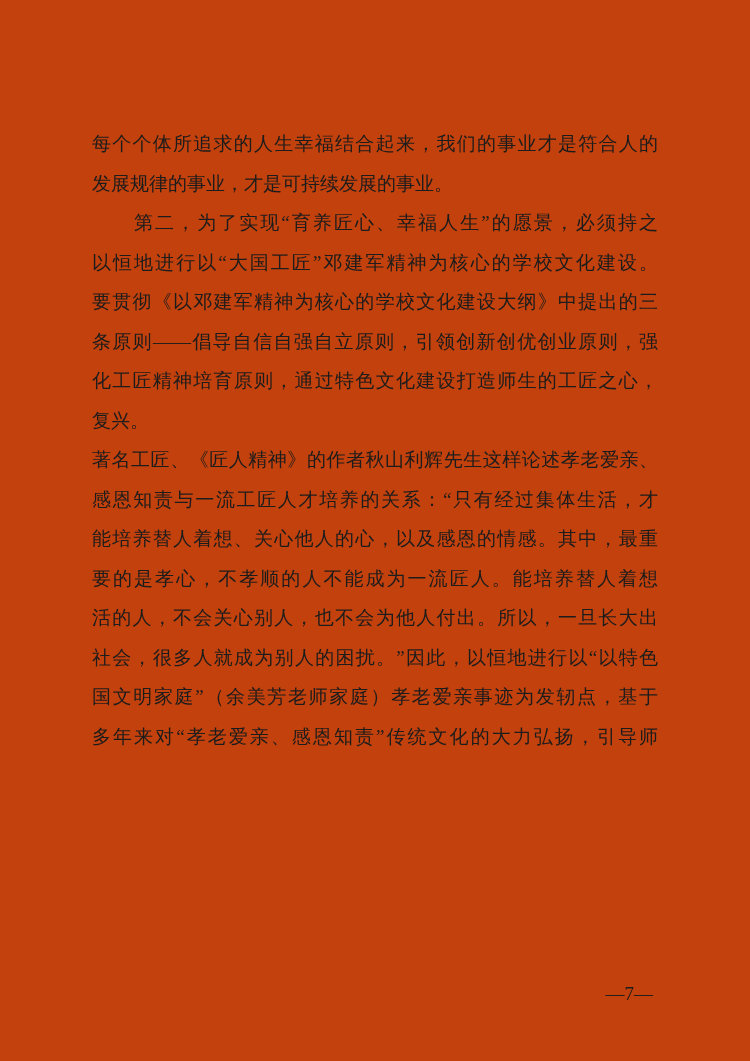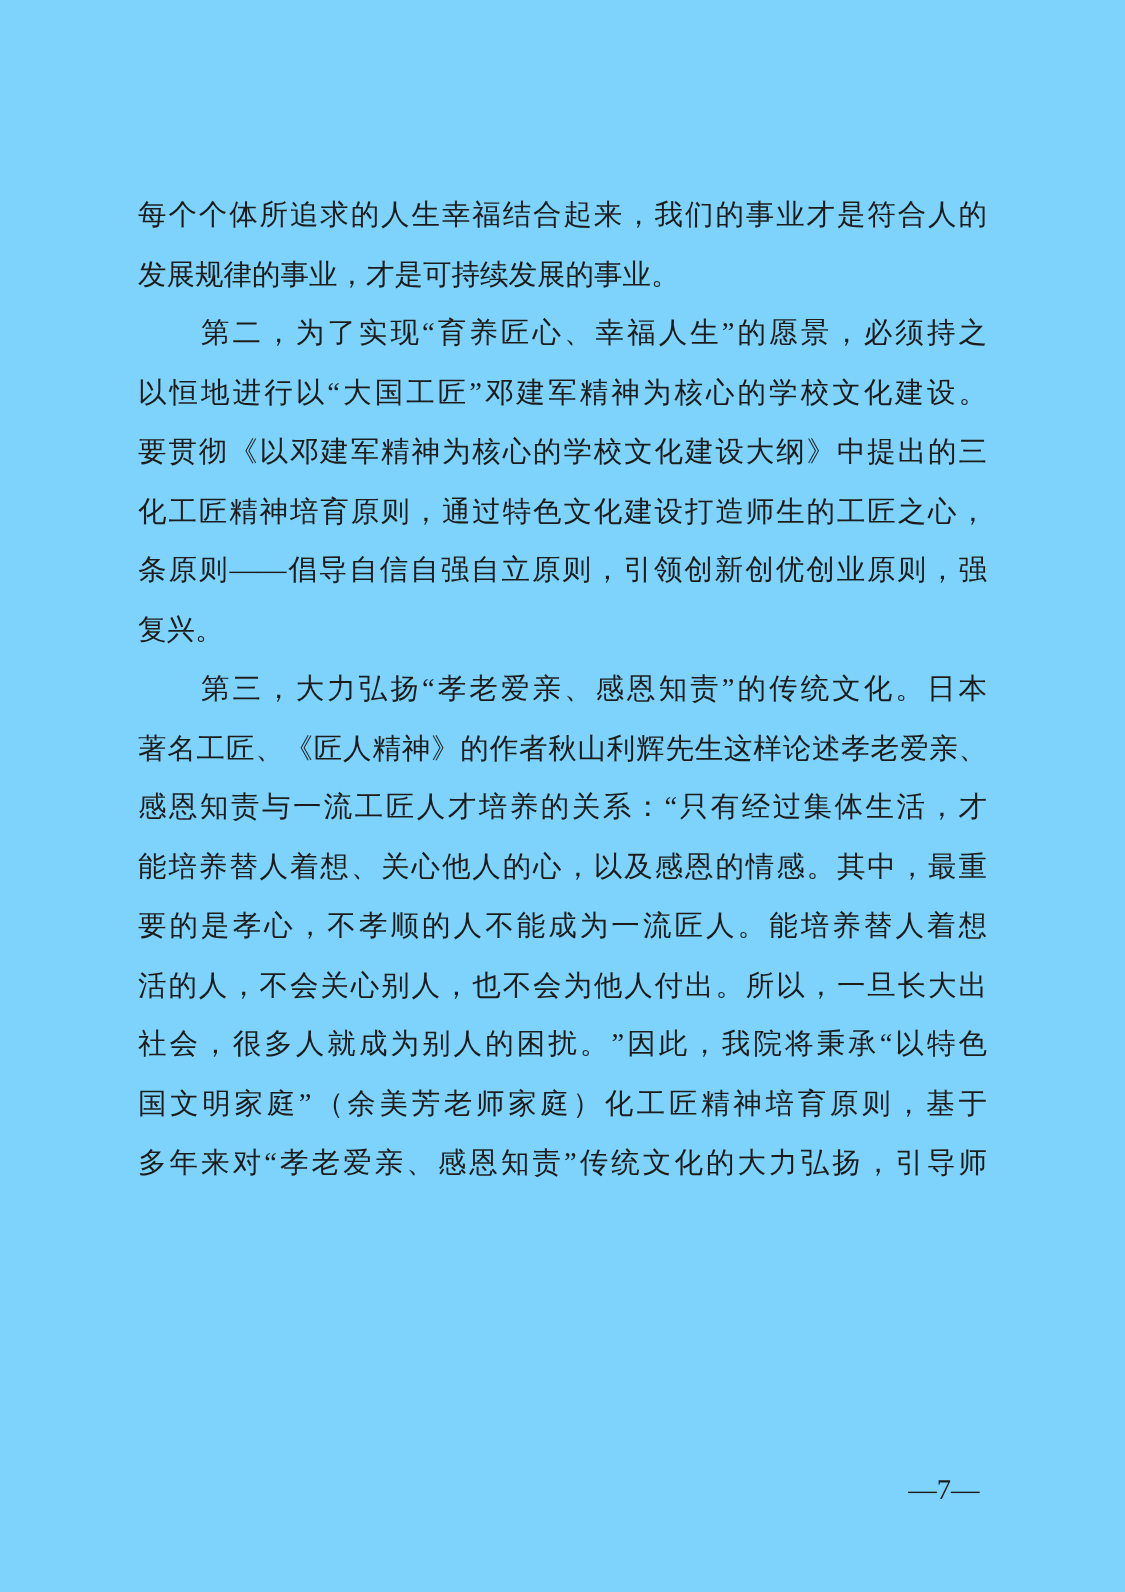--- a/index.html
+++ b/index.html
@@ -13,21 +13,21 @@
     font-family: "Liberation Serif", "DejaVu Serif", serif;
     position: relative;
     overflow: hidden;
   }
   .page {
     position: absolute;
     left: 0;
     top: 0;
     width: 750px;
     height: 1061px;
-    background: #7dd3fc;
+    background: #c2410c;
   }
   .text-block {
     position: absolute;
     left: 92px;
     top: 124px;
     width: 566px;
     color: #1c1c1c;
     font-size: 19px;
     line-height: 39.5px;
   }
@@ -58,27 +58,26 @@
 </head>
 <body>
 
 <div class="page">
   <div class="text-block">
       <div class="doc-line">每个个体所追求的人生幸福结合起来，我们的事业才是符合人的</div>
       <div class="doc-line noj">发展规律的事业，才是可持续发展的事业。</div>
       <div class="doc-line ind">第二，为了实现“育养匠心、幸福人生”的愿景，必须持之</div>
       <div class="doc-line">以恒地进行以“大国工匠”邓建军精神为核心的学校文化建设。</div>
       <div class="doc-line">要贯彻《以邓建军精神为核心的学校文化建设大纲》中提出的三</div>
+      <div class="doc-line">条原则——倡导自信自强自立原则，引领创新创优创业原则，强</div>
       <div class="doc-line">化工匠精神培育原则，通过特色文化建设打造师生的工匠之心，</div>
-      <div class="doc-line">条原则——倡导自信自强自立原则，引领创新创优创业原则，强</div>
       <div class="doc-line noj">复兴。</div>
-      <div class="doc-line ind">第三，大力弘扬“孝老爱亲、感恩知责”的传统文化。日本</div>
       <div class="doc-line">著名工匠、《匠人精神》的作者秋山利辉先生这样论述孝老爱亲、</div>
       <div class="doc-line">感恩知责与一流工匠人才培养的关系：“只有经过集体生活，才</div>
       <div class="doc-line">能培养替人着想、关心他人的心，以及感恩的情感。其中，最重</div>
       <div class="doc-line">要的是孝心，不孝顺的人不能成为一流匠人。能培养替人着想</div>
       <div class="doc-line">活的人，不会关心别人，也不会为他人付出。所以，一旦长大出</div>
-      <div class="doc-line">社会，很多人就成为别人的困扰。”因此，我院将秉承“以特色</div>
-      <div class="doc-line">国文明家庭”（余美芳老师家庭）化工匠精神培育原则，基于</div>
+      <div class="doc-line">社会，很多人就成为别人的困扰。”因此，以恒地进行以“以特色</div>
+      <div class="doc-line">国文明家庭”（余美芳老师家庭）孝老爱亲事迹为发轫点，基于</div>
       <div class="doc-line">多年来对“孝老爱亲、感恩知责”传统文化的大力弘扬，引导师</div>
     </div>
   <div class="page-number">—7—</div>
 </div>
 
 </body></html>

